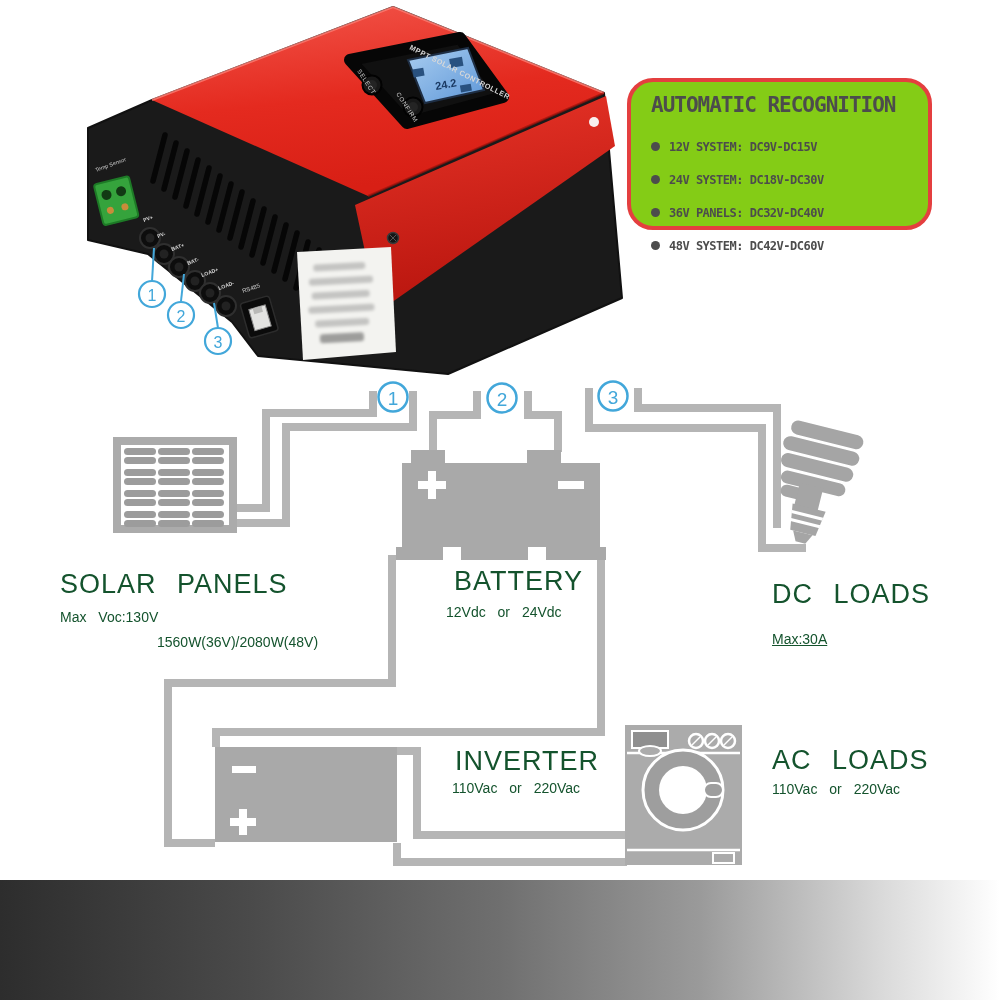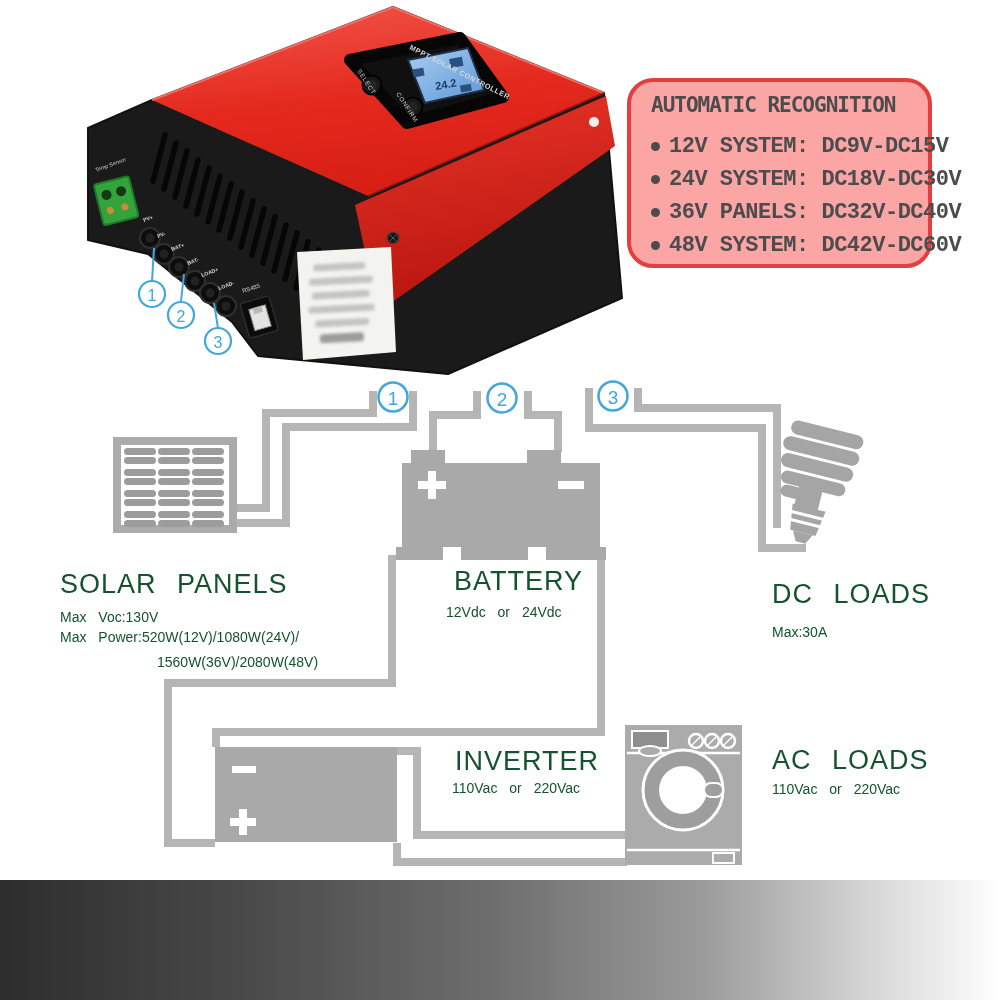--- a/index.html
+++ b/index.html
@@ -2,43 +2,43 @@
 <html><head>
 <meta charset="utf-8">
 <style>
   html,body{margin:0;padding:0;background:#fff;}
   .stage{position:relative;width:1000px;height:1000px;background:#fff;overflow:hidden;
          font-family:"Liberation Sans",sans-serif;}
   svg{position:absolute;left:0;top:0;}
   svg text{font-family:"Liberation Sans",sans-serif;}
 
   
-  .rec-box{position:absolute;left:627px;top:78px;width:305px;height:190px;
+  .rec-box{position:absolute;left:627px;top:78px;width:305px;height:152px;
            box-sizing:border-box;border:4px solid #e43f3f;border-radius:26px;
-           background:#fca5a5;padding:11px 10px 1px 20px;
+           background:#84cc16;padding:11px 10px 1px 20px;
            font-family:"DejaVu Sans Mono",monospace;color:#4c4c4c;}
   .rec-title{font-weight:bold;font-size:21px;letter-spacing:-1px;white-space:nowrap;}
   .rec-items{margin-top:13px;}
   .rec-item{display:flex;align-items:center;height:33px;white-space:nowrap;}
   .rec-bullet{width:9px;height:9px;border-radius:50%;background:#4c4c4c;
               margin-right:9px;flex:none;}
-  .rec-item-text{font-weight:bold;font-size:22px;letter-spacing:-0.5px;font-family:Liberation Mono, monospace;}
+  .rec-item-text{font-weight:bold;font-size:12px;letter-spacing:-0.5px;}
 
   
   .node-label{position:absolute;color:#14532d;white-space:nowrap;}
   .node-title{font-size:27px;letter-spacing:1px;word-spacing:12px;}
   .node-sub{font-size:14px;word-spacing:8px;margin-top:7px;}
   .lbl-solar{left:60px;top:569px;}
   .lbl-solar .node-sub{margin-top:9px;}
   .sub-indent{padding-left:97px;margin-top:4px;}
   .lbl-battery{left:446px;top:566px;}
   .lbl-battery .node-title{padding-left:8px;}
   .lbl-battery .node-sub{}
   .lbl-dc{left:772px;top:579px;}
-  .lbl-dc .node-sub{margin-top:14px;}
+  .lbl-dc .node-sub{margin-top:21px;text-decoration:underline;}
   .lbl-inverter{left:452px;top:746px;}
   .lbl-inverter .node-title{padding-left:3px;}
   .lbl-inverter .node-sub{margin-top:3px;}
   .lbl-ac{left:772px;top:745px;}
   .lbl-ac .node-sub{margin-top:5px;}
 
   
   .banner{position:absolute;left:0;top:880px;width:1000px;height:120px;
           background:linear-gradient(90deg,#2d2d2d 0%,#4a4a4a 25%,#6f6f6f 50%,
                      #9a9a9a 70%,#d9d9d9 88%,#ffffff 100%);}
@@ -337,21 +337,20 @@
     <div class="rec-item">
       <span class="rec-bullet"></span>
       <span class="rec-item-text">48V SYSTEM: DC42V-DC60V</span>
     </div>
   </div>
 </div>
 
 <div class="node-label lbl-solar">
   <div class="node-title">SOLAR PANELS</div>
   <div class="node-sub">Max Voc:130V</div>
-  <div class="node-sub" style="margin-top:4px">Max Power:520W(12V)/1080W(24V)/</div>
   <div class="node-sub sub-indent">1560W(36V)/2080W(48V)</div>
 </div>
 
 <div class="node-label lbl-battery">
   <div class="node-title">BATTERY</div>
   <div class="node-sub">12Vdc or 24Vdc</div>
 </div>
 
 <div class="node-label lbl-dc">
   <div class="node-title">DC LOADS</div>

